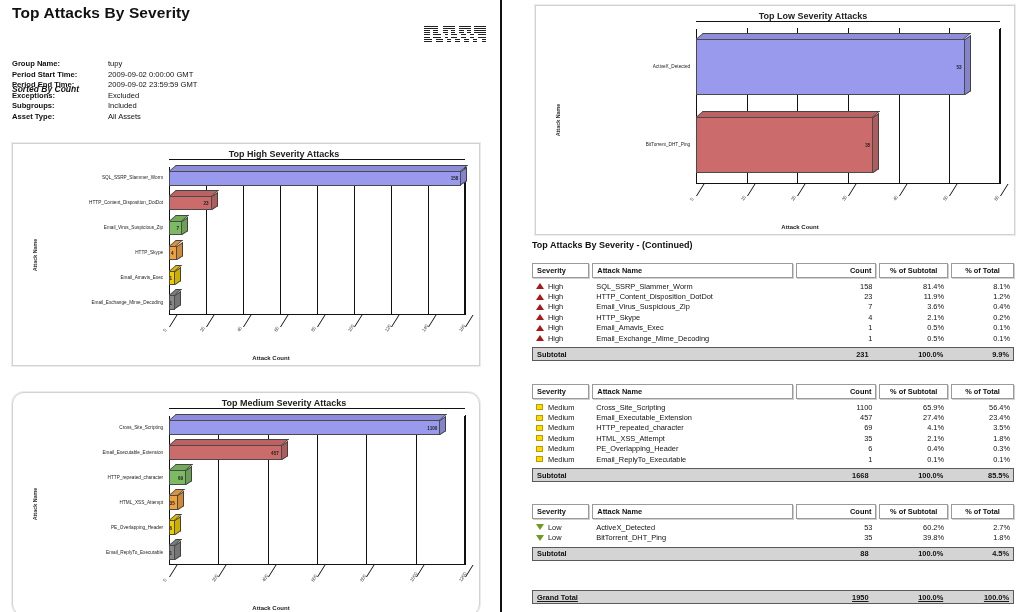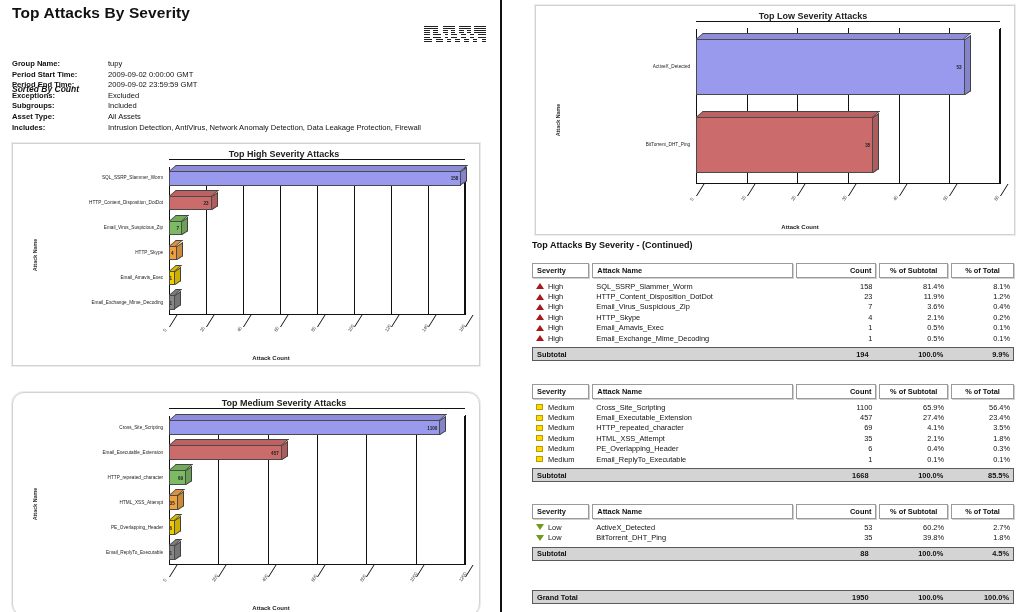--- a/index.html
+++ b/index.html
@@ -285,24 +285,20 @@
           <div class="k">Exceptions:</div>
           <div class="v">Excluded</div>
         </div>
         <div class="row">
           <div class="k">Subgroups:</div>
           <div class="v">Included</div>
         </div>
         <div class="row">
           <div class="k">Asset Type:</div>
           <div class="v">All Assets</div>
-        </div>
-        <div class="row">
-          <div class="k">Includes:</div>
-          <div class="v">Intrusion Detection, AntiVirus, Network Anomaly Detection, Data Leakage Protection, Firewall</div>
         </div>
       </div>
 
     <div class="chart-panel" id="panel-high">
       <div class="chart-title offset">Top High Severity Attacks</div>
       <div class="ylabel">Attack Name</div>
       <div class="xlabel shift">Attack Count</div>
       <div class="plot" style="left: 156.11px; top: 22px; width: 295.89px; height: 161px;">
           <div class="frame"></div>
           <div class="floor"></div>
@@ -567,21 +563,21 @@
                 <span>High</span>
               </div>
               <div class="cell c-name">Email_Exchange_Mime_Decoding</div>
               <div class="cell c-count">1</div>
               <div class="cell c-pct1">0.5%</div>
               <div class="cell c-pct2">0.1%</div>
             </div>
           </div>
           <div class="subtotal">
             <div class="cell c-label">Subtotal</div>
-            <div class="cell c-count">194</div>
+            <div class="cell c-count">231</div>
             <div class="cell c-pct1">100.0%</div>
             <div class="cell c-pct2">9.9%</div>
           </div>
         </div>
         <div class="tbl" style="top: 384px;">
           <div class="hdr">
             <div class="cell c-sev">Severity</div>
             <div class="cell c-name">Attack Name</div>
             <div class="cell c-count">Count</div>
             <div class="cell c-pct1">% of Subtotal</div>
@@ -686,21 +682,21 @@
               <div class="cell c-pct2">1.8%</div>
             </div>
           </div>
           <div class="subtotal">
             <div class="cell c-label">Subtotal</div>
             <div class="cell c-count">88</div>
             <div class="cell c-pct1">100.0%</div>
             <div class="cell c-pct2">4.5%</div>
           </div>
         </div>
-        <div class="tbl" style="top: 586px;">
+        <div class="tbl" style="top: 586px; text-decoration: underline;">
           <div class="subtotal">
             <div class="cell c-label">Grand Total</div>
             <div class="cell c-count">1950</div>
             <div class="cell c-pct1">100.0%</div>
             <div class="cell c-pct2">100.0%</div>
           </div>
         </div>
       </div>
   </div>
 </div>

